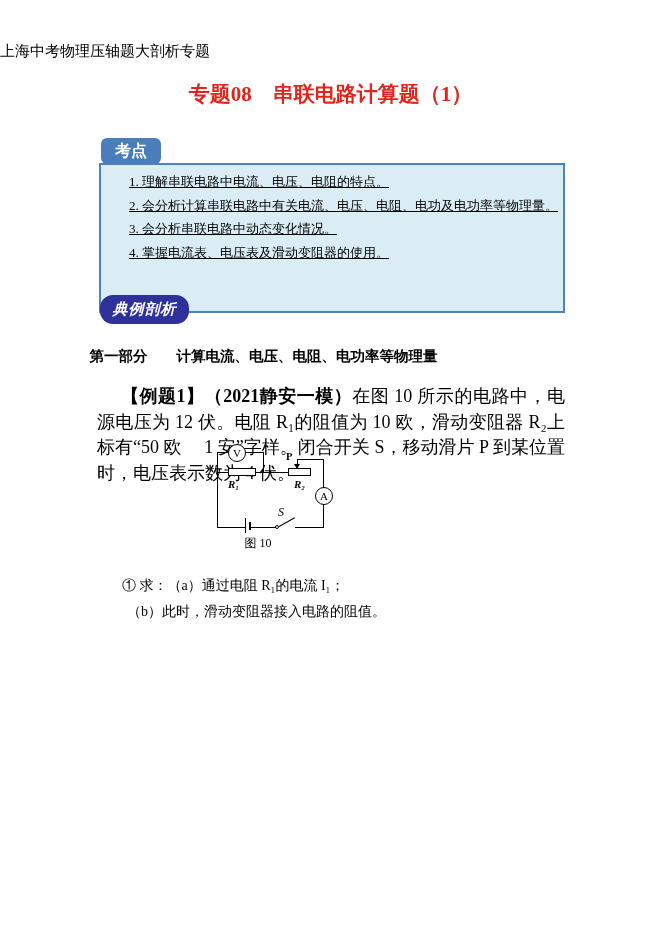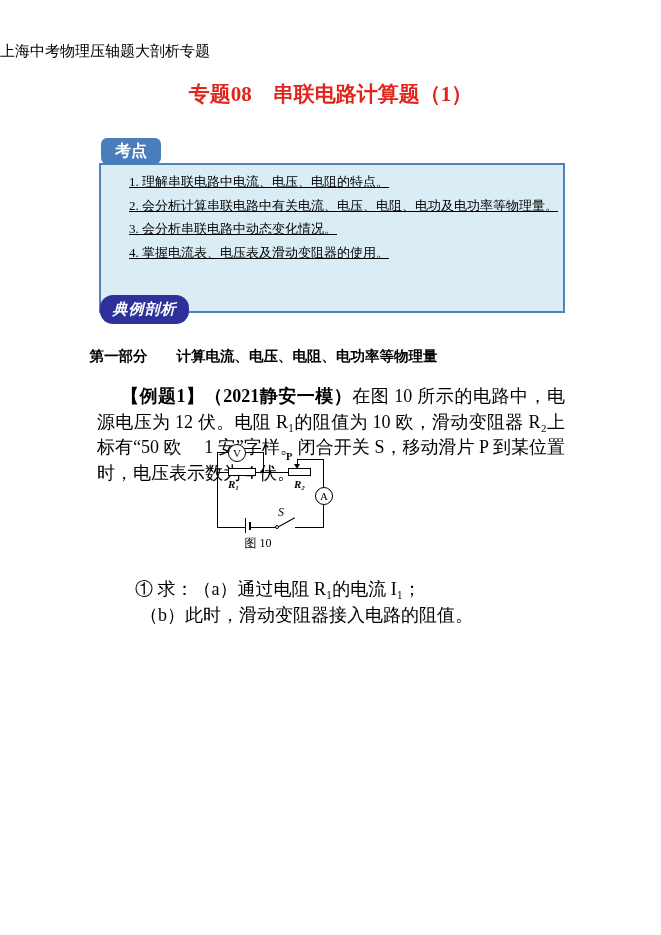--- a/index.html
+++ b/index.html
@@ -42,21 +42,21 @@
       font-size:11px;line-height:16px;font-family:"Liberation Serif",serif;}
   .clabel{position:absolute;font-family:"Liberation Serif",serif;font-style:italic;
       font-size:11px;line-height:11px;}
   .arrow-down{position:absolute;width:0;height:0;border-left:3.5px solid transparent;
       border-right:3.5px solid transparent;border-top:5px solid #000;}
   .lever{position:absolute;width:18px;height:1px;background:#000;
       transform-origin:0 50%;transform:rotate(-29deg);}
   .fig-caption{position:absolute;left:0;top:92px;width:86px;text-align:center;
       font-size:12px;font-style:normal;font-family:"Liberation Serif",serif;}
 
-  .q-line{position:absolute;left:97px;width:468px;font-size:18px;line-height:25px;margin-left:13px;}
+  .q-line{position:absolute;left:97px;width:468px;font-size:14px;line-height:25px;}
   .q1a{top:559px;text-indent:25px;}
   .q1b{top:585px;text-indent:30px;}
   .q2{top:610px;text-indent:25px;text-align:justify;}
 </style>
 </head>
 <body>
 
 <div class="page">
 
   <div class="doc-header">上海中考物理压轴题大剖析专题</div>

